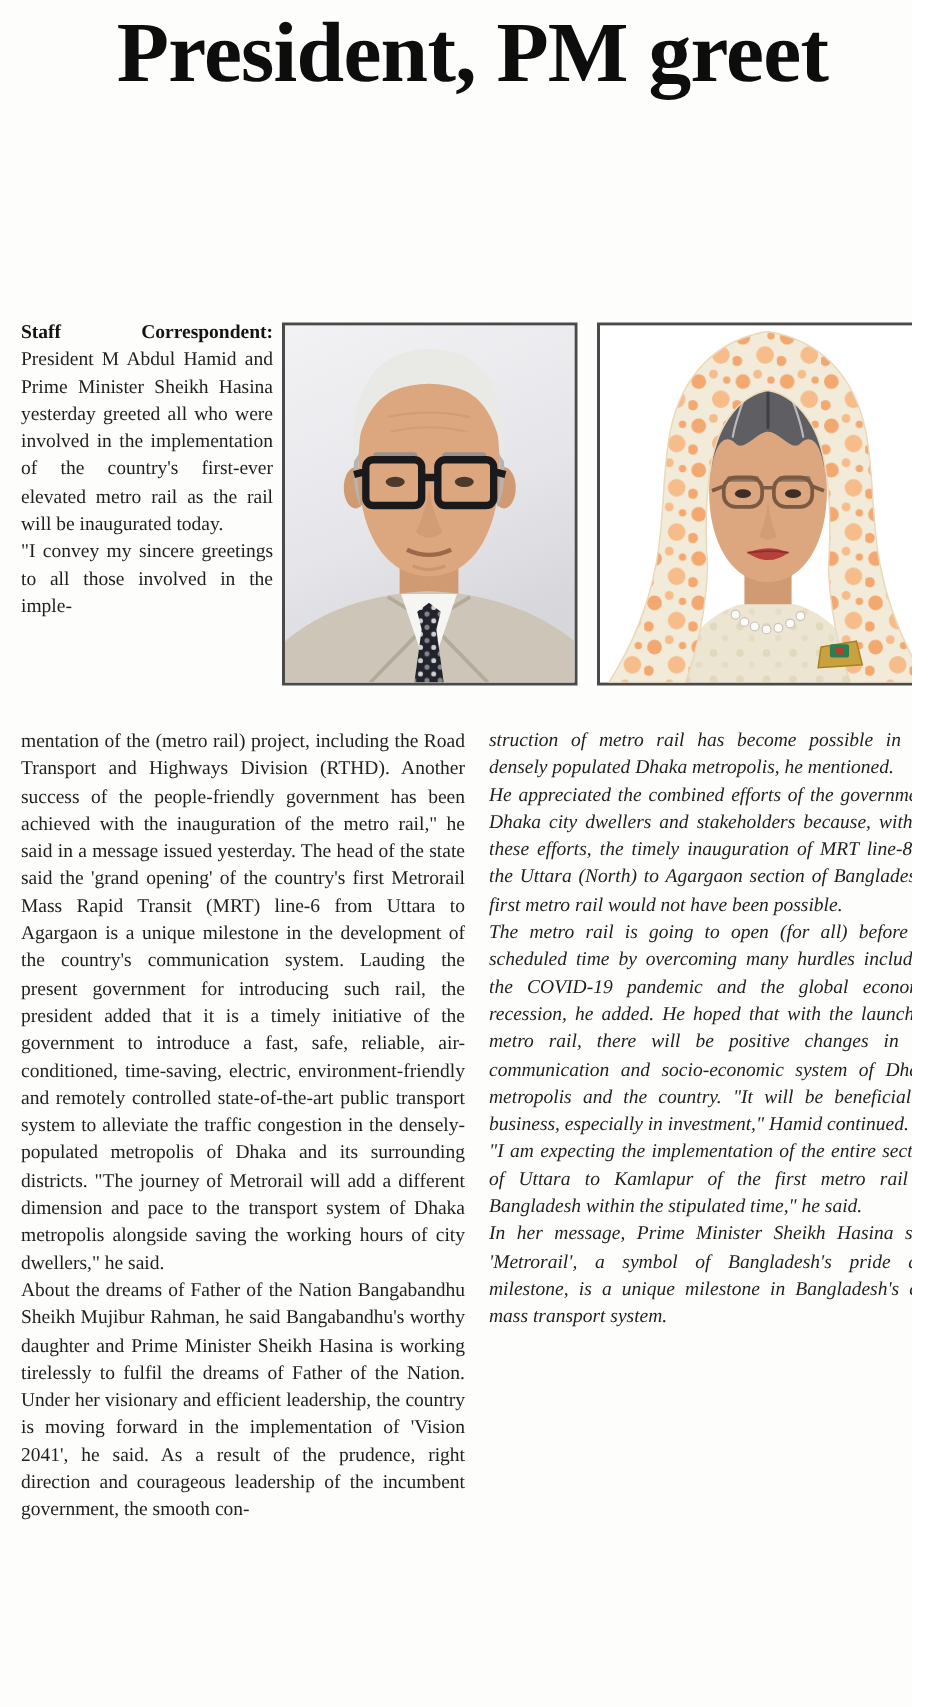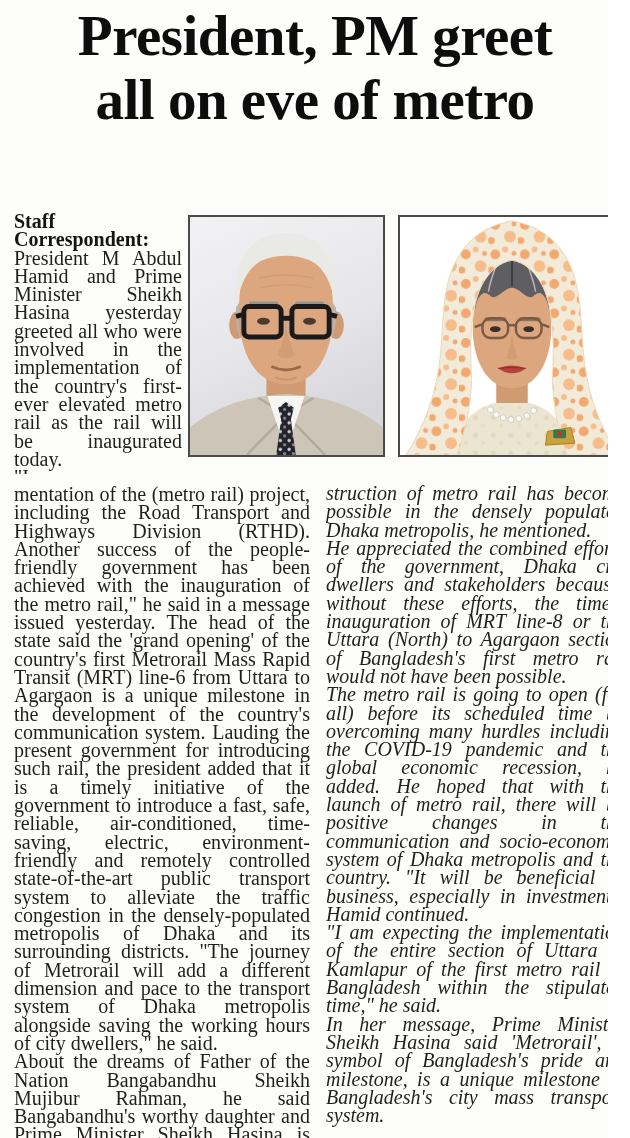--- a/index.html
+++ b/index.html
@@ -16,21 +16,21 @@
     position:absolute;left:0;top:4px;width:630px;
     text-align:center;
     font-weight:bold;
     font-size:57px;
     line-height:64px;
     color:#0d0d0d;
     letter-spacing:-0.5px;
   }
   .headline span{display:block;}
   .bodytext{
-    font-size:20px;
+    font-size:13px;
     line-height:18.3px;
     text-align:justify;
     hyphens:auto;
     -webkit-hyphens:auto;
   }
   .bodytext p{margin:0;padding:0;}
   .col-narrow{position:absolute;left:14px;top:212px;width:168px;height:262px;overflow:hidden;}
   .col-left{position:absolute;left:14px;top:473px;width:296px;height:660px;overflow:hidden;margin-top:12px;}
   .col-right{position:absolute;left:326px;top:484px;width:299px;height:676px;overflow:hidden;font-style:italic;}
   .byline{font-weight:bold;color:#151412;}
@@ -44,21 +44,20 @@
   .photo-right{left:398px;width:228px;}
   .photo svg{display:block;width:100%;height:100%;}
 </style>
 </head>
 <body>
 
 <div class="page">
 
   <h1 class="headline" style="margin:0;">
     <span>President, PM greet</span>
-    <span>all on eve of metro</span>
   </h1>
 
   <div class="bodytext col-narrow">
     <p><b class="byline">Staff Correspondent:</b>
       <span>President M Abdul Hamid and Prime Minister Sheikh Hasina yesterday greeted all who were involved in the implementation of the country's first-ever elevated metro rail as the rail will be inaugurated today.</span></p>
     <p>"I convey my sincere greetings to all those involved in the imple-</p>
   </div>
 
   <div class="photo photo-left">
     <svg viewBox="0 0 197 242" preserveAspectRatio="none">

